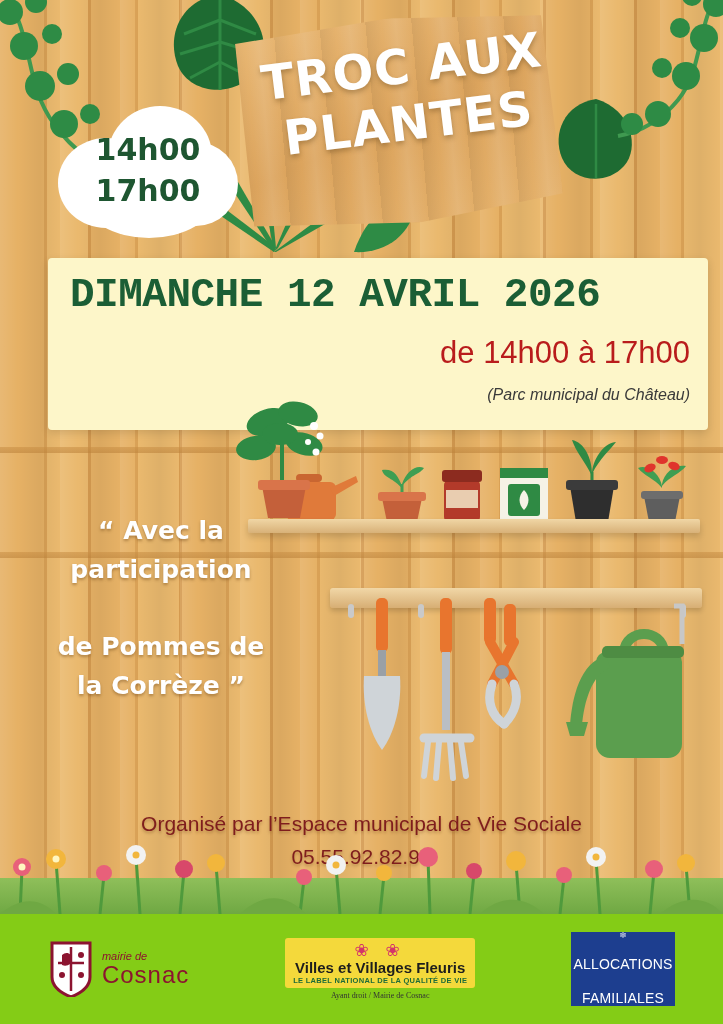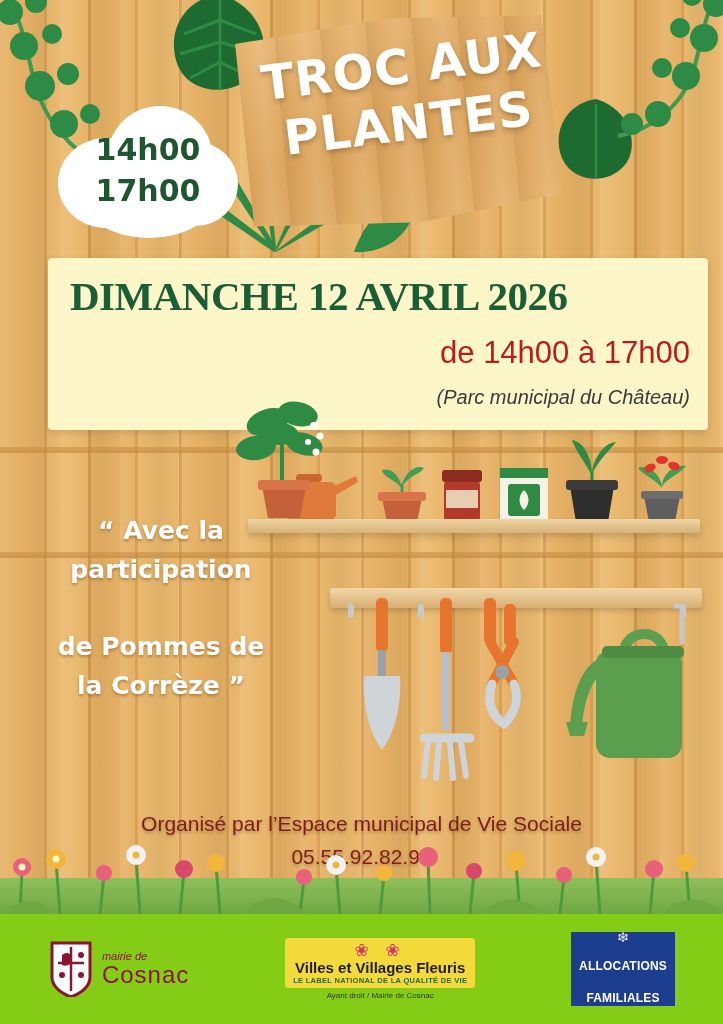--- a/index.html
+++ b/index.html
@@ -95,31 +95,31 @@
   .date-banner {
     position: absolute; left: 48px; top: 258px;
     width: 660px; height: 172px;
     background: #fdf6c9;
     border-radius: 4px;
     box-shadow: 0 3px 8px rgba(0,0,0,.12);
   }
   .date-main {
     position: absolute; left: 70px; top: 272px; width: 620px;
     color: #1b5e35; font-weight: bold; font-size: 41px;
-    font-family: Liberation Serif, serif;
+    font-family: Liberation Mono, monospace;
     letter-spacing: -0.5px;
   }
   .date-sub {
     position: absolute; left: 70px; top: 335px; width: 620px;
     text-align: right; color: #b91c1c; font-size: 31px;
     font-family: "Liberation Sans", sans-serif;
   }
   .date-place {
     position: absolute; left: 70px; top: 386px; width: 620px;
-    text-align: right; color: #3a3a3a; font-size: 20px; font-style: italic;
+    text-align: right; color: #3a3a3a; font-size: 16px; font-style: italic;
   }
 
   
   .shelf {
     position: absolute; left: 248px; top: 519px;
     width: 452px; height: 14px;
     background: linear-gradient(#f0d6a5, #d8b178);
     border-radius: 2px;
     box-shadow: 0 4px 6px rgba(0,0,0,.15);
   }
@@ -174,28 +174,28 @@
   .cosnac-text .big { font-size: 24px; font-weight: normal; letter-spacing: 1px; }
   .cosnac-text .small { font-style: italic; font-size: 11px; }
 
   .vvf {
     background: #f4d93b; width: 190px; border-radius: 3px;
     padding: 4px 6px 3px; text-align: center;
   }
   .vvf .fl { font-size: 17px; letter-spacing: 6px; color: #d4356a; line-height: 1; }
   .vvf .t1 { font-weight: bold; font-size: 15px; color: #1d1d1d; }
   .vvf .t2 { font-size: 7.5px; font-weight: bold; color: #1c6b3a; letter-spacing: .3px; }
-  .vvf-sub { font-size: 8px; color: #333; margin-top: 3px; }
+  .vvf-sub { font-size: 8px; color: #333; margin-top: 3px; font-family: Liberation Serif, serif; }
 
   .caf {
     background: #1d3e8f; color: #fff; width: 104px; height: 74px;
     display: flex; flex-direction: column; align-items: center; justify-content: center;
     gap: 2px;
   }
-  .caf .t { font-size: 12px; font-weight: bold; letter-spacing: .2px; text-align: center; line-height: 1.15; margin-top: 16px; }
+  .caf .t { font-size: 14px; font-weight: normal; letter-spacing: .2px; text-align: center; line-height: 1.15; margin-top: 16px; }
 </style>
 </head>
 <body>
 
 <div class="poster">
 
   <div class="wood"></div>
   <div class="wood-shelf-line" style="top:447px"></div>
   <div class="wood-shelf-line" style="top:552px"></div>
 

